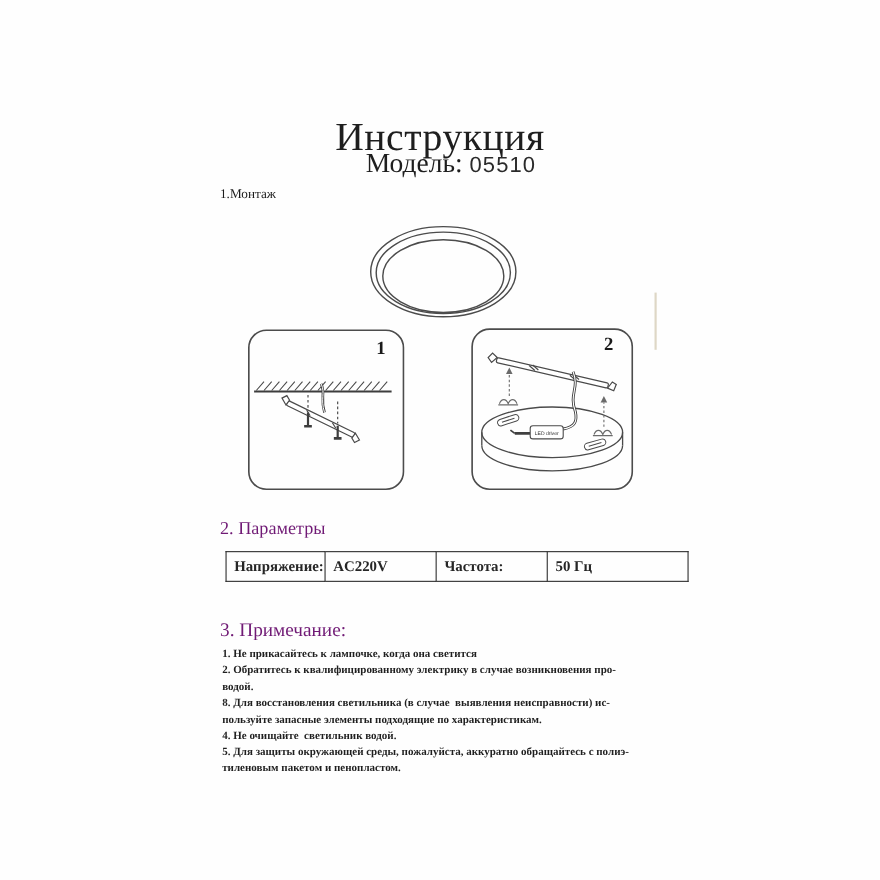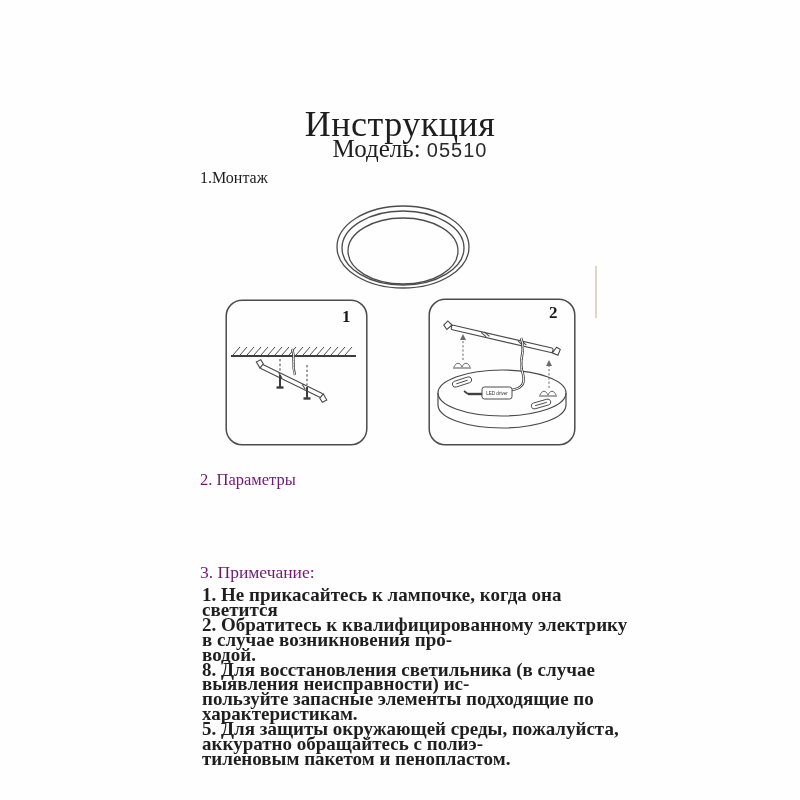--- a/index.html
+++ b/index.html
@@ -13,21 +13,21 @@
     font-size:36px;letter-spacing:.5px;color:#1e1e1e;
   }
   .model-line{
     left:210px;top:135px;width:400px;text-align:center;
     font-size:25px;color:#1e1e1e;
   }
   .model-value{
     font-family:"Liberation Sans", sans-serif;
     font-size:20px;letter-spacing:1px;color:#2a2a2a;
   }
-  .h-mount{left:200px;top:169px;font-size:16px;color:#1c1c1c;}
+  .h-mount{left:200px;top:169px;font-size:12px;color:#1c1c1c;}
   .h-params{left:200px;top:470px;font-size:16.5px;color:#701a75;}
   .h-notes{left:200px;top:562px;font-size:17.5px;color:#701a75;}
   .lamp{left:333px;top:203px;}
   .panel{stroke:#4c4c4c;fill:none;}
   .step-box-1{left:225px;top:299px;}
   .step-box-2{left:428px;top:298px;}
   .step-label{font-size:17px;font-weight:bold;color:#1a1a1a;}
   .step-label-1{left:342px;top:307px;}
   .step-label-2{left:549px;top:303px;}
   .artifact-line{left:595px;top:266px;width:1.5px;height:52px;background:#ded7c6;}
@@ -35,21 +35,21 @@
     position:absolute;left:205px;top:501px;border-collapse:collapse;
     table-layout:fixed;width:388px;
   }
   table.params td{
     border:1.5px solid #2e2e2e;height:26px;padding:0 0 0 7px;
     font-size:13.5px;font-weight:600;color:#262626;vertical-align:middle;
   }
   td.c1{width:82px;} td.c2{width:93px;} td.c3{width:93px;} td.c4{width:120px;}
   .notes{left:202px;top:588px;width:436px;}
   .note-line{
-    font-size:19px;line-height:14.9px;font-weight:600;color:#1f1f1f;
+    font-size:10px;line-height:14.9px;font-weight:600;color:#1f1f1f;
     white-space:pre-wrap;
   }
   .driver-text{font-family:"Liberation Sans", sans-serif;font-size:4.6px;fill:#333;}
 </style>
 </head>
 <body>
 
 <div class="abs page-title">Инструкция</div>
 <div class="abs model-line"><span>Модель:</span> <span class="model-value">05510</span></div>
 
@@ -147,25 +147,32 @@
     <line x1="111" y1="98" x2="129" y2="98" stroke-width="1.2"></line>
   </g>
 </svg>
 <div class="abs step-label step-label-2">2</div>
 
 <div class="abs artifact-line"></div>
 
 <div class="abs h-params">2. Параметры</div>
 <table class="params">
   <tbody>
+    <tr>
+      <td class="c1">Напряжение:</td>
+      <td class="c2">AC220V</td>
+      <td class="c3">Частота:</td>
+      <td class="c4">50 Гц</td>
+    </tr>
   </tbody>
 </table>
 
 <div class="abs h-notes">3. Примечание:</div>
 <div class="abs notes">
   <div class="note-line">1. Не прикасайтесь к лампочке, когда она светится</div>
   <div class="note-line">2. Обратитесь к квалифицированному электрику в случае возникновения про-</div>
   <div class="note-line">водой.</div>
   <div class="note-line">8. Для восстановления светильника (в случае  выявления неисправности) ис-</div>
   <div class="note-line">пользуйте запасные элементы подходящие по характеристикам.</div>
+  <div class="note-line">4. Не очищайте  светильник водой.</div>
   <div class="note-line">5. Для защиты окружающей среды, пожалуйста, аккуратно обращайтесь с полиэ-</div>
   <div class="note-line">тиленовым пакетом и пенопластом.</div>
 </div>
 
 </body></html>

